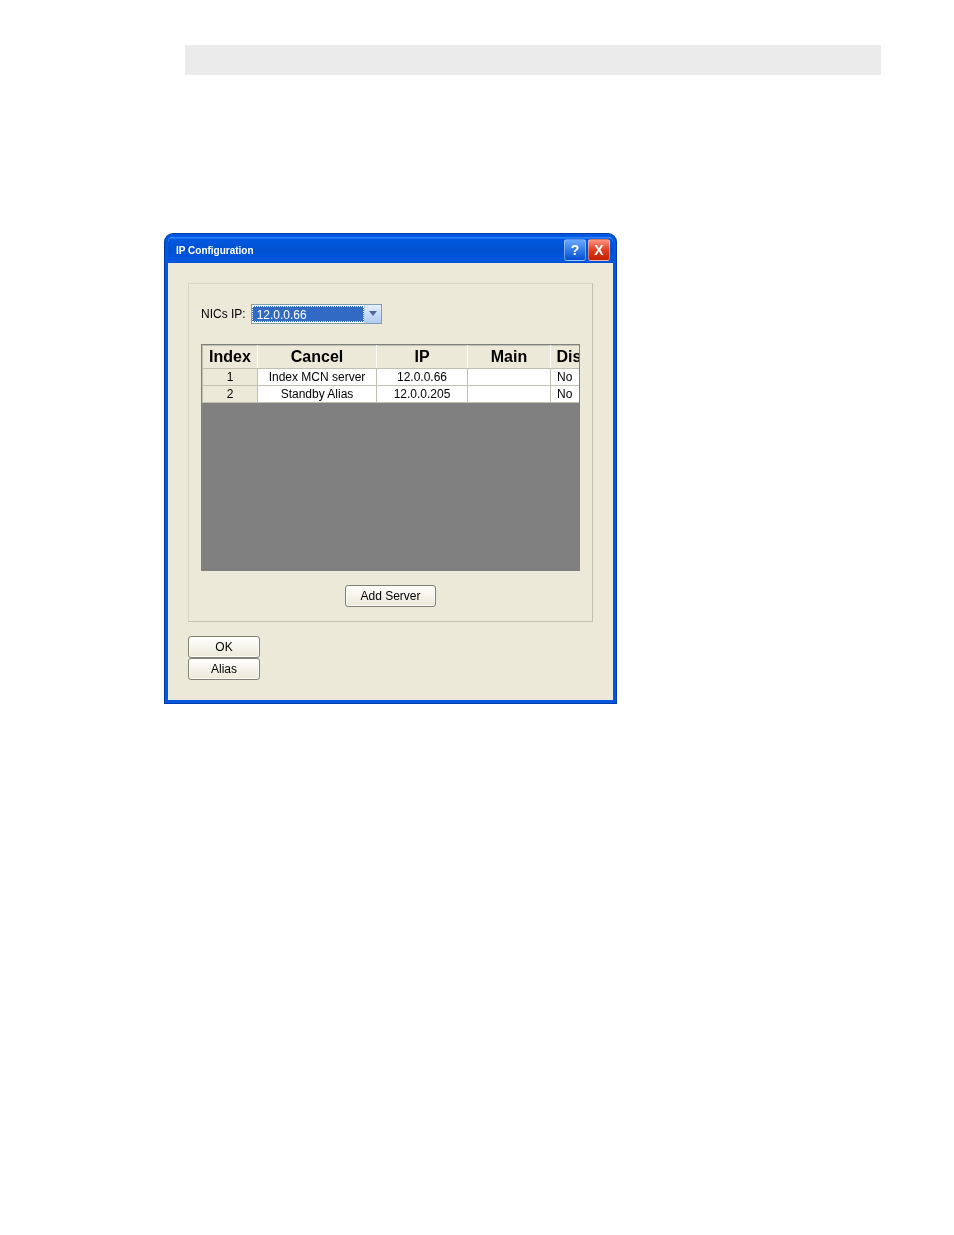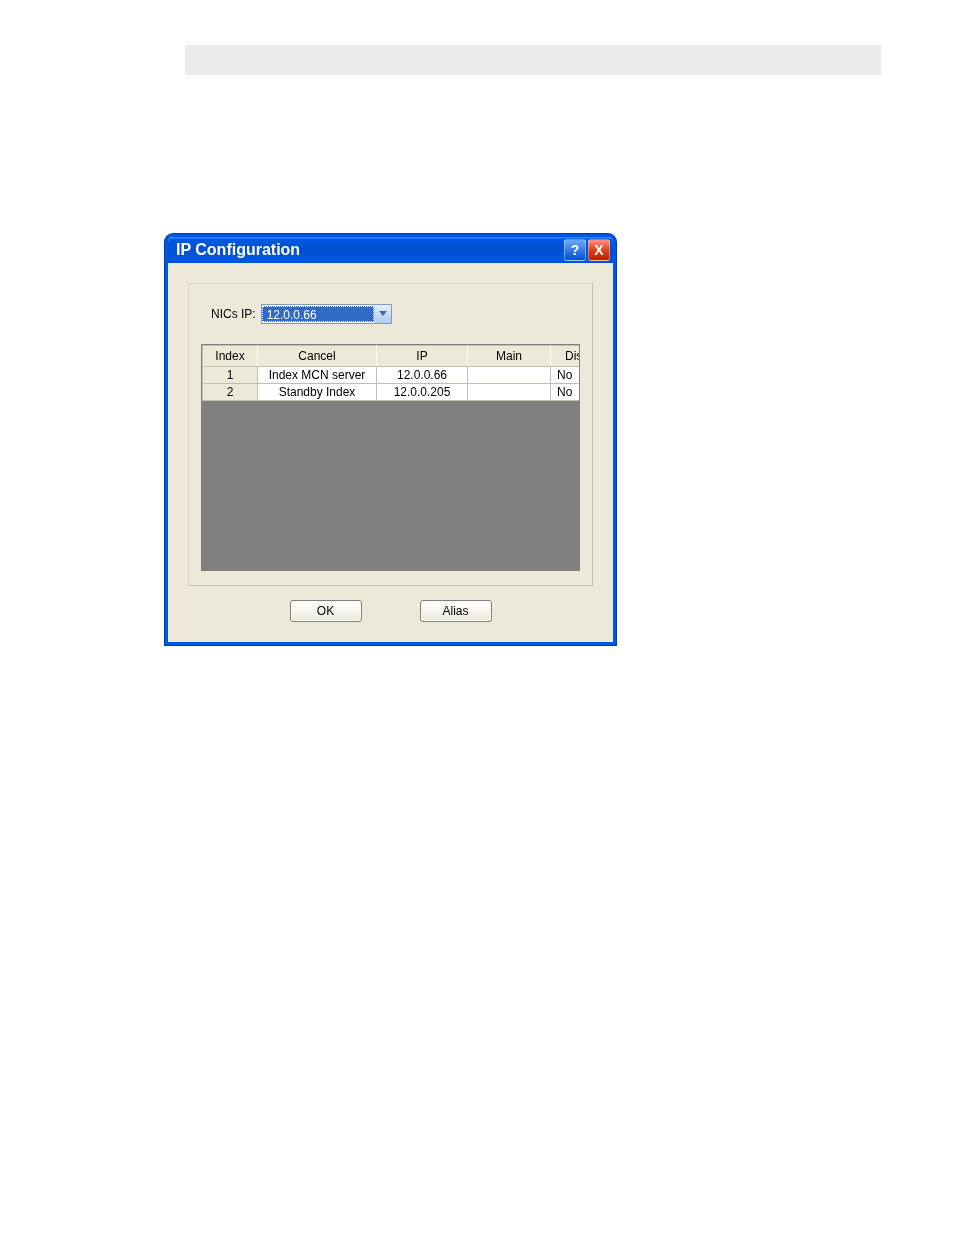--- a/index.html
+++ b/index.html
@@ -34,21 +34,21 @@
       height: 26px;
       display: flex;
       align-items: center;
       justify-content: space-between;
       padding: 0 3px 0 8px;
       border-radius: 5px 5px 0 0;
     }
     .title-text {
       color: #ffffff;
       font-weight: bold;
-      font-size: 16px;
+      font-size: 10px;
     }
     .title-buttons {
       display: flex;
       gap: 2px;
     }
     .title-btn {
       width: 20px;
       height: 20px;
       border-radius: 3px;
       display: flex;
@@ -72,21 +72,21 @@
       border: 1px solid #c0c0b0;
       border-top-color: #d8d5c8;
       border-left-color: #d8d5c8;
       padding: 20px 12px 14px 12px;
       background: #ece9d8;
     }
     .nics-row {
       display: flex;
       align-items: center;
       margin-bottom: 20px;
-      margin-left: 10px;
+      margin-left: 0;
     }
     .nics-label {
       font-size: 12px;
       margin-right: 5px;
     }
     .combo-box {
       display: flex;
       align-items: center;
       border: 1px solid #7f9db9;
       background: #ffffff;
@@ -126,22 +126,22 @@
     .grid-table {
       width: 100%;
       border-collapse: collapse;
       table-layout: fixed;
     }
     .grid-table th {
       background: #ece9d8;
       border: 1px solid #c0c0b0;
       border-right-color: #ffffff;
       border-bottom-color: #c0c0b0;
-      font-weight: normal;
-      font-size: 12px;
+      font-weight: bold;
+      font-size: 16px;
       padding: 2px 4px;
       text-align: center;
       height: 16px;
     }
     .grid-table th:first-child { width: 46px; text-align: center;}
     .grid-table th:nth-child(2) { width: 110px; }
     .grid-table th:nth-child(3) { width: 82px; }
     .grid-table th:nth-child(4) { width: 74px; }
     .grid-table th:nth-child(5) { width: 60px; }
     .grid-table td {
@@ -169,22 +169,22 @@
       border-radius: 3px;
       padding: 3px 14px;
       font-size: 12px;
       font-family: Tahoma, Arial, sans-serif;
       box-shadow: inset 0 0 0 1px #fcfcf8;
       cursor: pointer;
     }
     .ok-cancel-row {
       display: flex;
       justify-content: center;
-      gap: 58px;
       margin-top: 14px;
+      flex-direction: column;
     }
     .ok-cancel-row .xp-button {
       width: 72px;
       padding: 3px 0;
     }
     .underline-first::first-letter {
       text-decoration: underline;
     }
   </style>
 </head>
@@ -234,29 +234,32 @@
           <tbody>
             <tr>
               <td class="idx-cell">1</td>
               <td>Index MCN server</td>
               <td>12.0.0.66</td>
               <td></td>
               <td class="disable-cell">No</td>
             </tr>
             <tr>
               <td class="idx-cell">2</td>
-              <td>Standby Index</td>
+              <td>Standby Alias</td>
               <td>12.0.0.205</td>
               <td></td>
               <td class="disable-cell">No</td>
             </tr>
           </tbody>
         </table>
       </div>
 
+      <div class="add-server-row">
+        <button class="xp-button">Add Server</button>
+      </div>
 
     </div>
 
     <div class="ok-cancel-row">
       <button class="xp-button"><span class="underline-first">OK</span></button>
       <button class="xp-button"><span class="underline-first">Alias</span></button>
     </div>
   </div>
 </div>
 

